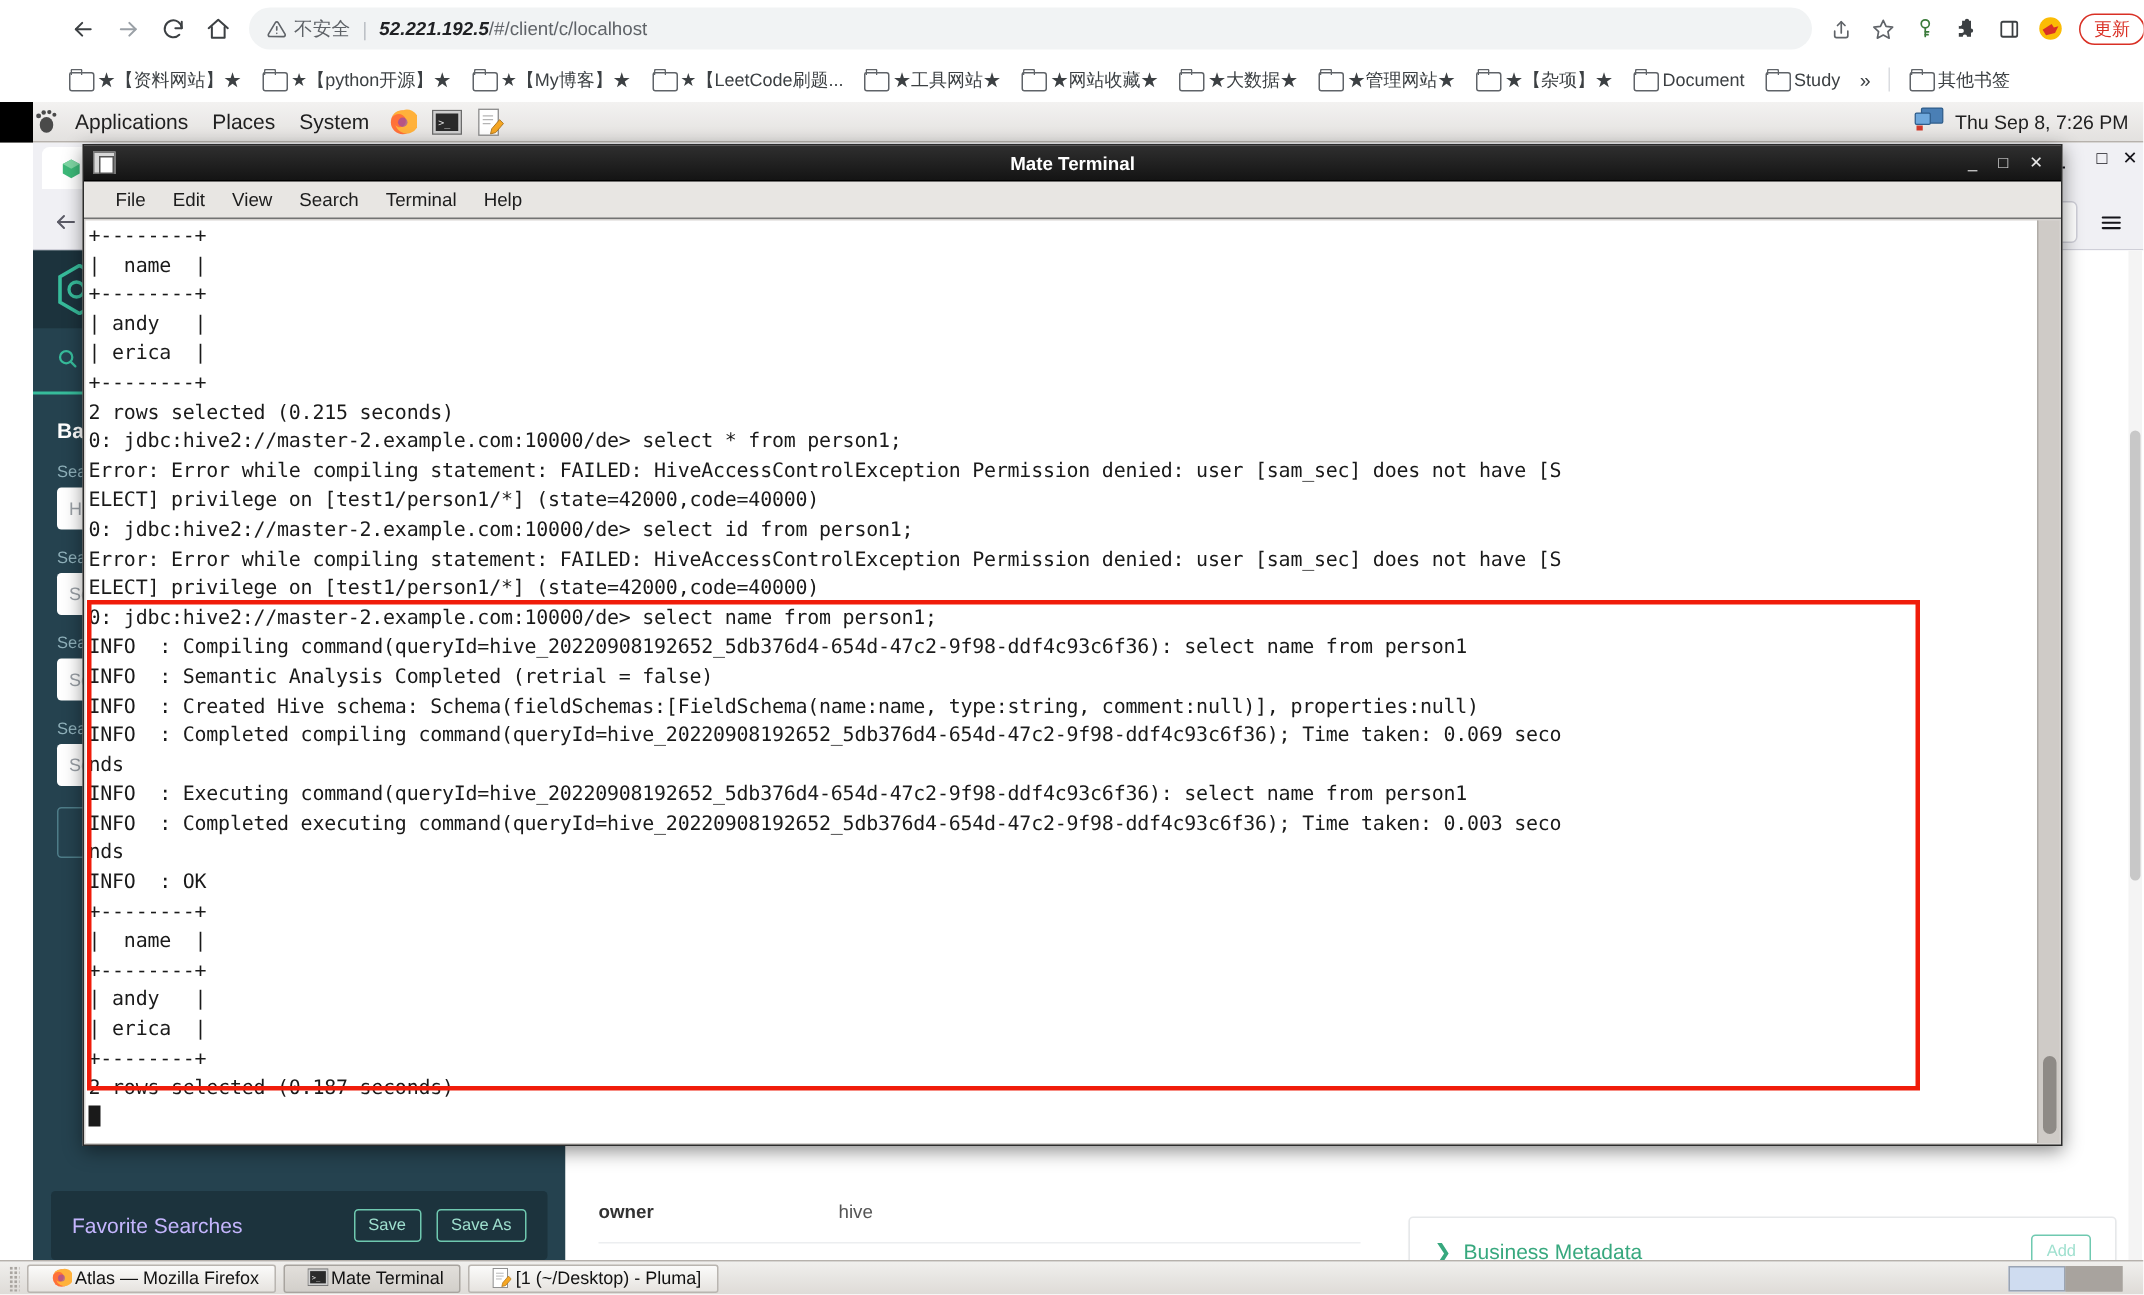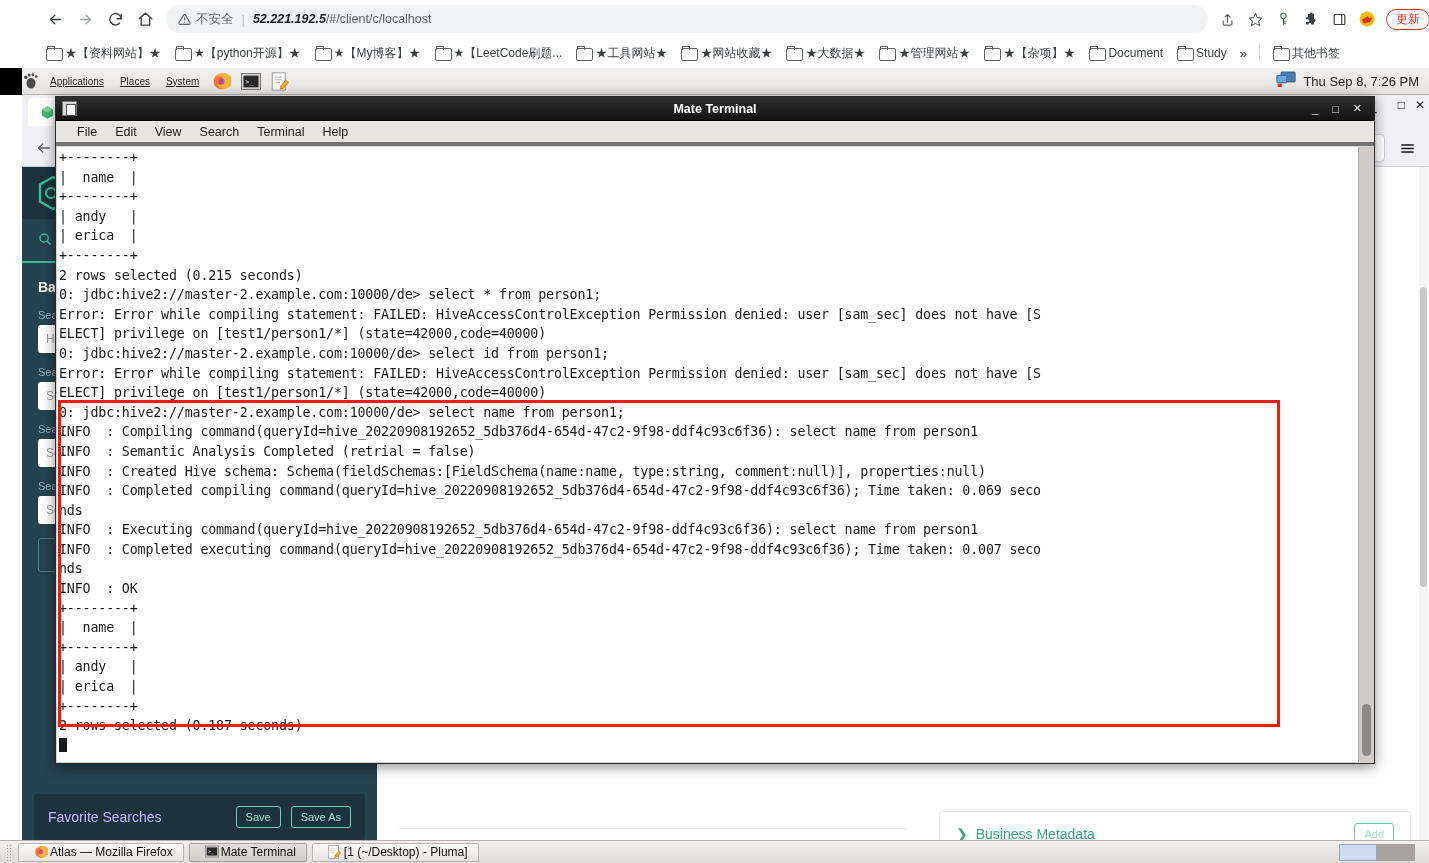--- a/index.html
+++ b/index.html
@@ -85,21 +85,21 @@
     position: absolute; left: 0; top: 68px; width: 1429px; height: 27px;
     background: linear-gradient(#f3f2f1, #e3e1df);
     border-bottom: 1px solid #b6b1ac;
     display: flex; align-items: center; padding-left: 22px; gap: 0;
     font-size: 13px; color: #1f1f1f;
   }
   .mate-panel .blackstub {
     position: absolute; left: 0; top: 0; width: 22px; height: 27px;
     background: #000;
   }
-  .mp-item { padding: 0 8px; font-size: 10px; white-space: nowrap; text-decoration: underline; }
+  .mp-item { padding: 0 8px; font-size: 14px; white-space: nowrap; }
   .mp-launcher {
     width: 23px; height: 21px; margin: 0 3px; display: flex;
     align-items: center; justify-content: center; flex: none;
   }
   .mp-spacer { flex: 1 1 auto; }
   .mp-clock {
     display: flex; align-items: center; gap: 7px; padding-right: 10px;
     font-size: 13px; white-space: nowrap;
   }
   .foot-logo {
@@ -250,21 +250,21 @@
     position: absolute; left: 0; right: 0; text-align: center;
     color: #ffffff; font-size: 12.5px; font-weight: bold;
     font-family: "Liberation Sans", sans-serif;
   }
   .term-ctl {
     margin-left: auto; display: flex; align-items: center; gap: 14px;
     color: #e8e8e8; font-size: 11px; padding-right: 6px; z-index: 2;
   }
   .term-menu {
     height: 25px; background: #e8e6e3; display: flex; align-items: center;
-    gap: 0; padding-left: 12px; border-bottom: 4px solid #737373;
+    gap: 0; padding-left: 12px; border-bottom: 1px solid #737373;
   }
   .term-menu span {
     font-size: 12.5px; color: #1c1c1c; padding: 0 9px;
   }
   .term-screen {
     position: absolute; left: 1px; top: 50px; right: 16px; bottom: 1px;
     background: #ffffff; overflow: hidden; padding: 1px 0 0 2px;
   }
   .term-line {
     font-family: "DejaVu Sans Mono", "Liberation Mono", monospace;
@@ -544,20 +544,24 @@
         <div class="atlas-fav">
           <span class="atlas-fav-t">Favorite Searches</span>
           <button class="atlas-ghostbtn">Save</button>
           <button class="atlas-ghostbtn">Save As</button>
         </div>
       </div>
 
       <div class="atlas-main">
         <div class="atlas-detail">
           <div style="height:620px"></div>
+          <div class="kv-row">
+            <span class="kv-k">owner</span>
+            <span class="kv-v">hive</span>
+          </div>
           <div class="kv-row">
             
             
           </div>
         </div>
         <div class="atlas-right">
           <div style="height:630px"></div>
           <div class="bm-card">
             <span class="bm-card-t">
               <span>❯</span>
@@ -655,21 +659,21 @@
       <div class="term-line">0: jdbc:hive2://master-2.example.com:10000/de&gt; select id from person1;</div>
       <div class="term-line">Error: Error while compiling statement: FAILED: HiveAccessControlException Permission denied: user [sam_sec] does not have [S</div>
       <div class="term-line">ELECT] privilege on [test1/person1/*] (state=42000,code=40000)</div>
       <div class="term-line">0: jdbc:hive2://master-2.example.com:10000/de&gt; select name from person1;</div>
       <div class="term-line">INFO  : Compiling command(queryId=hive_20220908192652_5db376d4-654d-47c2-9f98-ddf4c93c6f36): select name from person1</div>
       <div class="term-line">INFO  : Semantic Analysis Completed (retrial = false)</div>
       <div class="term-line">INFO  : Created Hive schema: Schema(fieldSchemas:[FieldSchema(name:name, type:string, comment:null)], properties:null)</div>
       <div class="term-line">INFO  : Completed compiling command(queryId=hive_20220908192652_5db376d4-654d-47c2-9f98-ddf4c93c6f36); Time taken: 0.069 seco</div>
       <div class="term-line">nds</div>
       <div class="term-line">INFO  : Executing command(queryId=hive_20220908192652_5db376d4-654d-47c2-9f98-ddf4c93c6f36): select name from person1</div>
-      <div class="term-line">INFO  : Completed executing command(queryId=hive_20220908192652_5db376d4-654d-47c2-9f98-ddf4c93c6f36); Time taken: 0.007 seco</div>
+      <div class="term-line">INFO  : Completed executing command(queryId=hive_20220908192652_5db376d4-654d-47c2-9f98-ddf4c93c6f36); Time taken: 0.003 seco</div>
       <div class="term-line">nds</div>
       <div class="term-line">INFO  : OK</div>
       <div class="term-line">+--------+</div>
       <div class="term-line">|  name  |</div>
       <div class="term-line">+--------+</div>
       <div class="term-line">| andy   |</div>
       <div class="term-line">| erica  |</div>
       <div class="term-line">+--------+</div>
       <div class="term-line">2 rows selected (0.187 seconds)</div>
       <div class="term-line"><span class="term-cursor"></span></div>

